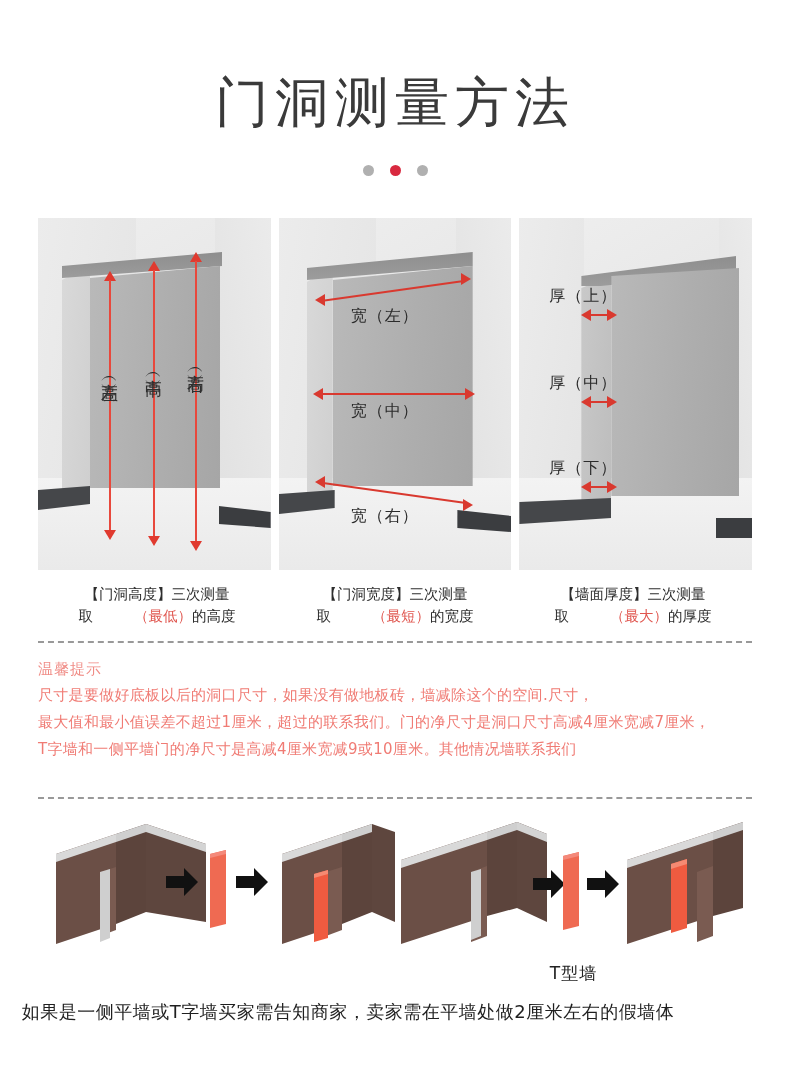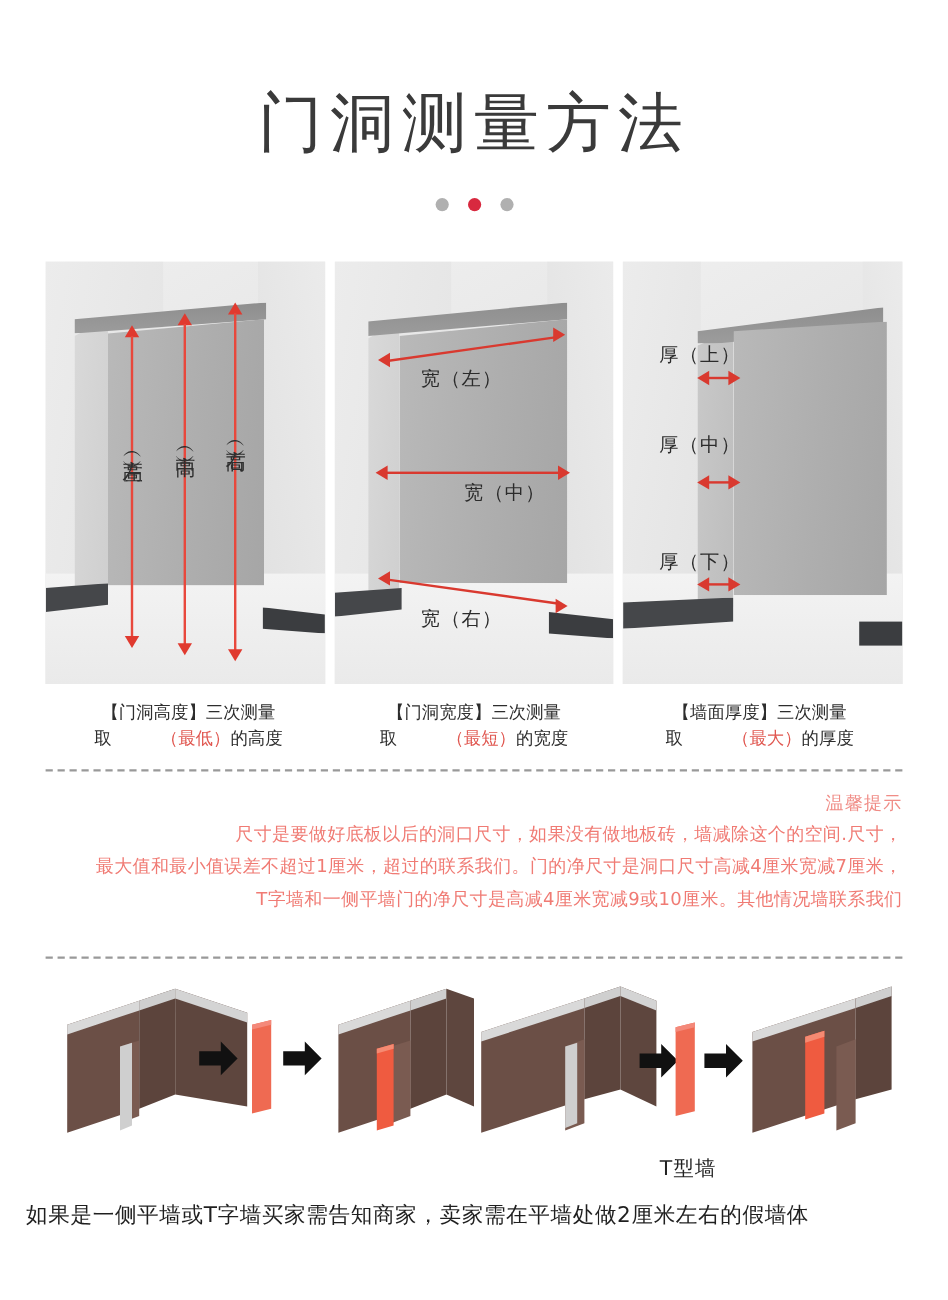--- a/index.html
+++ b/index.html
@@ -113,21 +113,21 @@
 
   
   .divider {
     position:absolute; left:38px; width:714px; height:0;
     border-top:2px dashed #999;
   }
   .divider.d1 { top:641px; }
   .divider.d2 { top:797px; }
 
   
-  .tips { position:absolute; left:38px; top:656px; width:714px; text-align:right; }
+  .tips { position:absolute; left:38px; top:656px; width:714px; text-align:left; }
   .tips-title { font-size:15px; color:#f08c86; line-height:26px; letter-spacing:1px; }
   .tips-line { font-size:15px; color:#f07b74; line-height:27px; letter-spacing:0.3px; }
 
   
   .walls {
     position:absolute; left:38px; top:812px; width:714px; height:175px;
     display:flex;
   }
   .wallgroup { position:relative; flex:1 1 0; height:175px; }
   .wg-label {
@@ -211,21 +211,21 @@
       <div>
         <div class="hline" style="left:42px;top:82px;width:146px;transform:rotate(-8deg);transform-origin:left center;"></div>
         <div class="arrow-lt" style="left:36px;top:76px;"></div>
         <div class="arrow-rt" style="left:182px;top:55px;"></div>
         <div class="hlabel" style="left:72px;top:88px;">宽（左）</div>
       </div>
       <div>
         <div class="hline" style="left:42px;top:175px;width:148px;"></div>
         <div class="arrow-lt" style="left:34px;top:170px;"></div>
         <div class="arrow-rt" style="left:186px;top:170px;"></div>
-        <div class="hlabel" style="left:72px;top:183px;margin-left:36px;">宽（中）</div>
+        <div class="hlabel" style="left:72px;top:183px;">宽（中）</div>
       </div>
       <div>
         <div class="hline" style="left:44px;top:264px;width:146px;transform:rotate(8deg);transform-origin:left center;"></div>
         <div class="arrow-lt" style="left:36px;top:258px;"></div>
         <div class="arrow-rt" style="left:184px;top:281px;"></div>
         <div class="hlabel" style="left:72px;top:288px;">宽（右）</div>
       </div>
     </div>
 
     <div class="panel">
@@ -243,21 +243,21 @@
            clip-path:polygon(0 4px,100% 0,100% 20px,0 26px);"></div>
       <div class="base shade" style="right:0;top:300px;width:36px;height:20px;"></div>
 
       <div>
         <div class="hlabel" style="left:30px;top:68px;">厚（上）</div>
         <div class="hline" style="left:70px;top:96px;width:22px;"></div>
         <div class="arrow-lt" style="left:62px;top:91px;"></div>
         <div class="arrow-rt" style="left:88px;top:91px;"></div>
       </div>
       <div>
-        <div class="hlabel" style="left:30px;top:143px;text-align:right;">厚（中）</div>
+        <div class="hlabel" style="left:30px;top:155px;text-align:right;">厚（中）</div>
         <div class="hline" style="left:70px;top:183px;width:22px;"></div>
         <div class="arrow-lt" style="left:62px;top:178px;"></div>
         <div class="arrow-rt" style="left:88px;top:178px;"></div>
       </div>
       <div>
         <div class="hlabel" style="left:30px;top:240px;">厚（下）</div>
         <div class="hline" style="left:70px;top:268px;width:22px;"></div>
         <div class="arrow-lt" style="left:62px;top:263px;"></div>
         <div class="arrow-rt" style="left:88px;top:263px;"></div>
       </div>

